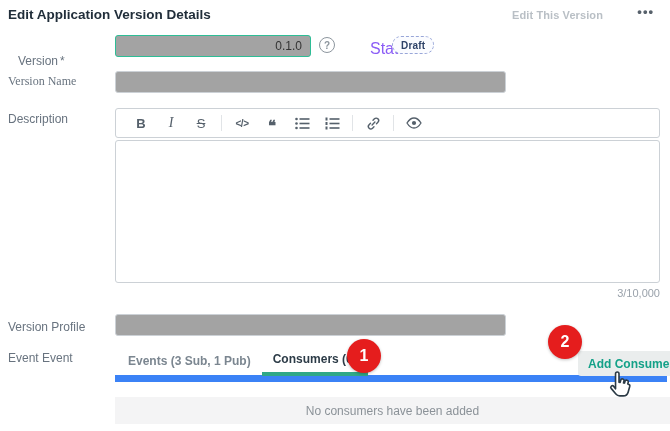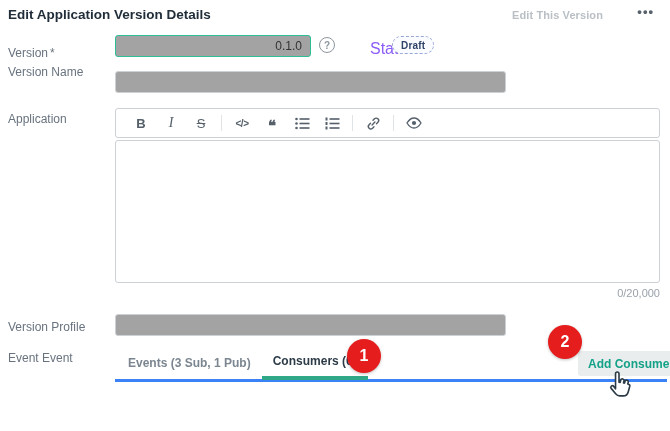--- a/index.html
+++ b/index.html
@@ -49,21 +49,21 @@
   .tb-code{font-size:10px;font-weight:bold;letter-spacing:-.5px;}
   .tb-quote{font-size:15px;font-weight:bold;line-height:8px;padding-top:6px;}
   .tb-sep{width:1px;height:16px;background:#e1e4e7;margin:0 5px;}
   .ed-area{
     left:115px;top:140px;width:545px;height:143px;box-sizing:border-box;border:1px solid #ccd1d6;border-radius:3px;
     resize:none;padding:8px;font-family:"Liberation Sans",sans-serif;font-size:12px;color:#333;outline:none;
   }
   .char-counter{top:287px;left:115px;width:545px;text-align:right;font-size:11px;color:#9aa2ab;}
   
   .tabs-wrap{
-    left:115px;top:345px;width:552px;height:37px;box-sizing:border-box;border-bottom:3px solid #3b82f6;
+    left:115px;top:345px;width:552px;height:37px;box-sizing:border-box;border-bottom:7px solid #3b82f6;
     display:flex;align-items:stretch;padding-left:2px;
   }
   .tab{
     display:flex;align-items:center;padding:0 11px;font-size:12px;font-weight:bold;color:#7b8690;
     cursor:pointer;box-sizing:border-box;margin-bottom:-1px;
   }
   .tab.active{color:#2c3b47;border-bottom:4px solid #2fa887;}
   
   .add-consumer{
     left:578px;top:351px;width:92px;height:25px;background:#eaeded;border:none;border-radius:3px 0 0 3px;
@@ -88,32 +88,32 @@
 </style>
 </head>
 <body>
 
 <div class="frame">
 
   <div class="abs page-title">Edit Application Version Details</div>
   <div class="abs edit-version">Edit This Version</div>
   <div class="abs more-menu">•••</div>
 
-  <div class="abs field-label" style="top:46px;">
+  <div class="abs field-label" style="top:54px;margin-left:10px;">
     <span>Version</span><span class="req">*</span>
   </div>
   <input class="txt-input version-input" value="0.1.0" style="">
   <div class="abs help-icon">?</div>
   <div class="abs state-label">State</div>
   <div class="abs draft-badge">Draft</div>
 
-  <div class="abs field-label" style="top:65px;">Version Name</div>
+  <div class="abs field-label" style="top:74px;font-family:Liberation Serif, serif;">Version Name</div>
   <input class="txt-input vname-input" value="" style="">
 
-  <div class="abs field-label" style="top:112px;">Application</div>
+  <div class="abs field-label" style="top:112px;">Description</div>
   <div class="abs ed-toolbar">
     <span class="tb-btn">
         <b>B</b>
       </span>
     <span class="tb-btn">
         <i>I</i>
       </span>
     <span class="tb-btn">
         <s>S</s>
       </span>
@@ -148,32 +148,33 @@
     </span>
     <span class="tb-sep"></span>
     <span class="tb-btn">
       <svg class="icon-svg" width="16" height="12" viewBox="0 0 16 12">
         <path d="M1 6 C3.2 2.4 5.4 1 8 1s4.8 1.4 7 5c-2.2 3.6-4.4 5-7 5S3.2 9.6 1 6z" fill="none" stroke="#55606b" stroke-width="1.3"></path>
         <circle cx="8" cy="6" r="2.1" fill="#55606b"></circle>
       </svg>
     </span>
   </div>
   <textarea class="abs ed-area" style=""></textarea>
-  <div class="abs char-counter">0/20,000</div>
+  <div class="abs char-counter">3/10,000</div>
 
   <div class="abs field-label" style="top:320px;">Version Profile</div>
   <input class="txt-input cprofile-input" value="" style="">
 
   <div class="abs field-label" style="top:351px;">Event Event</div>
   <div class="abs tabs-wrap">
     <div class="tab">Events (3 Sub, 1 Pub)</div>
     <div class="tab active">Consumers (0)</div>
   </div>
   <button class="abs add-consumer">Add Consumer</button>
 
+  <div class="abs empty-box">No consumers have been added</div>
 
   <div class="abs annot annot-1">1</div>
   <div class="abs annot annot-2">2</div>
 
   <div class="abs cursor-icon">
     <svg width="28" height="30" viewBox="0 0 24 26">
       <path d="M9 4.2c0-.9.7-1.6 1.5-1.6S12 3.3 12 4.2v7.2l1 .2.5-1.9c.2-.8 1-1.3 1.8-1.1.8.2 1.2 1 1 1.8l-.4 1.6.9.2.4-1.5c.2-.8 1-1.3 1.8-1 .8.2 1.2 1 1 1.8l-.4 1.5.6.2c.8.2 1.3 1.1 1.1 1.9l-1.4 5c-.5 1.9-2.3 3.2-4.2 3.2h-3.1c-1.3 0-2.5-.6-3.3-1.6l-4.1-4.9c-.5-.6-.4-1.5.2-2 .6-.5 1.4-.4 1.9.1L9 17.2V4.2z" fill="#ffffff" stroke="#2b3a45" stroke-width="1.4" stroke-linejoin="round"></path>
     </svg>
   </div>
 

